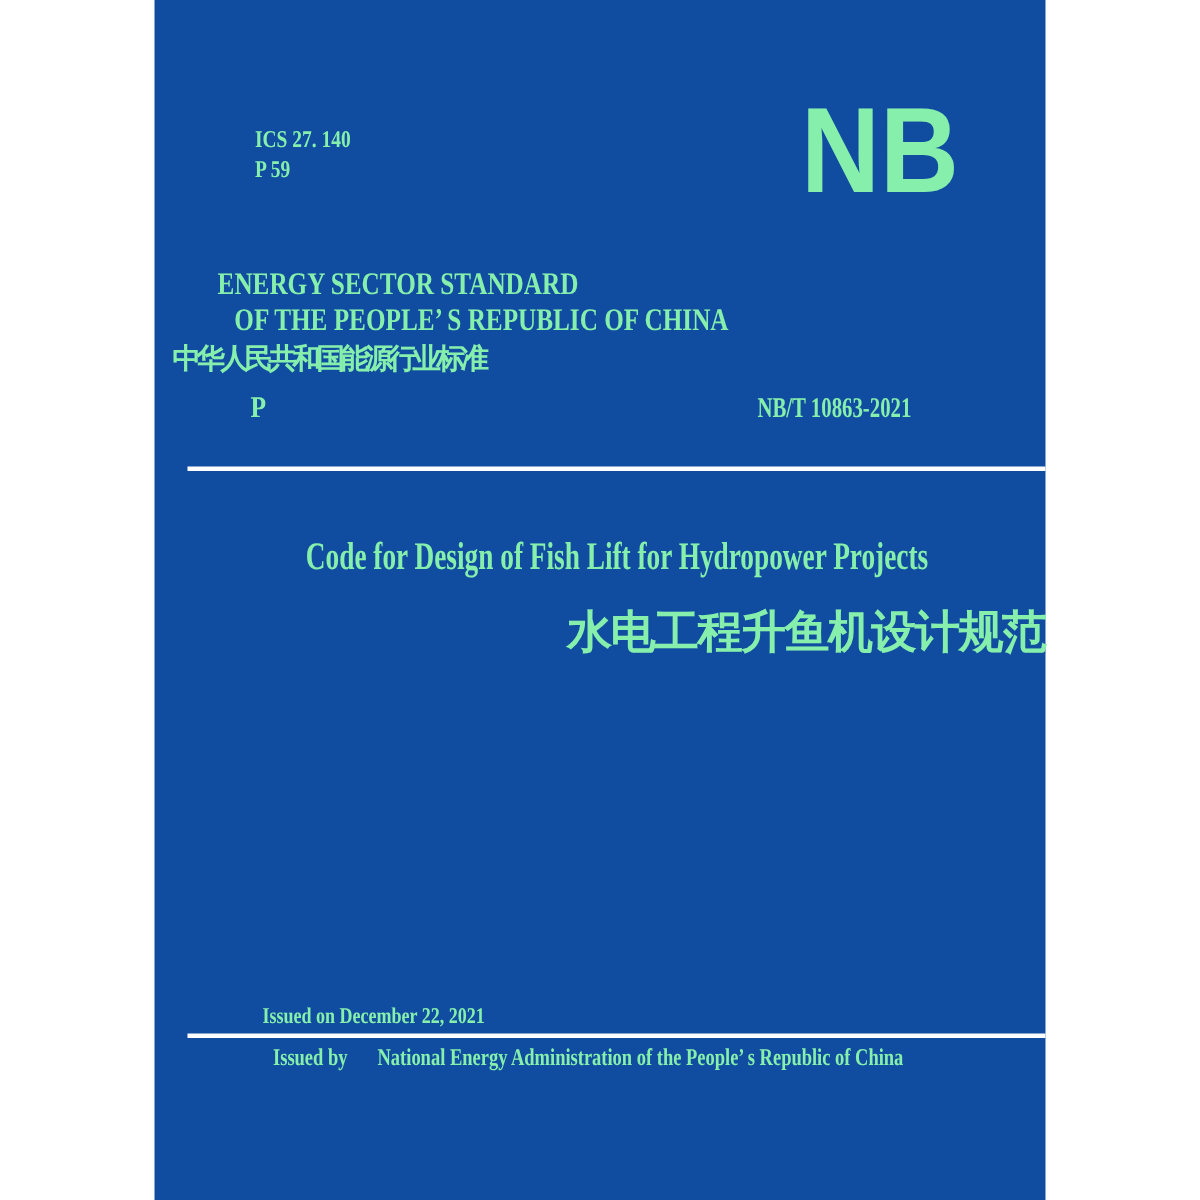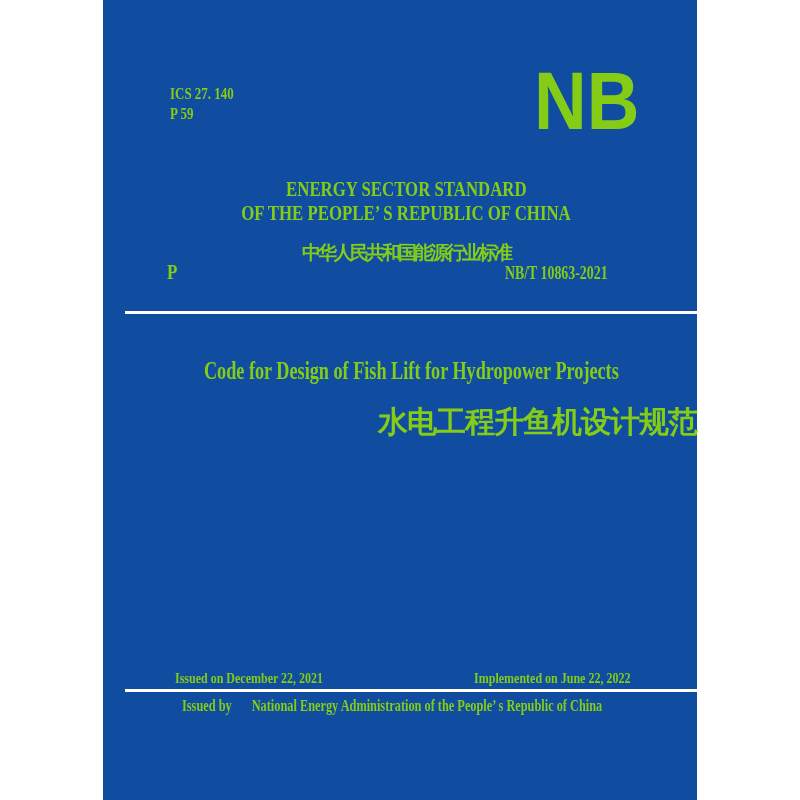--- a/index.html
+++ b/index.html
@@ -7,21 +7,21 @@
     width: 800px; height: 800px;
     background: #ffffff;
     font-family: "Liberation Serif", serif;
     overflow: hidden;
   }
   .stage { position: relative; width: 800px; height: 800px; background: #ffffff; }
 
   .cover {
     position: absolute; left: 103px; top: 0;
     width: 594px; height: 800px;
-    background: #104DA1; color: #84cc16;
+    background: #104DA1; color: #86efac;
   }
 
   
   .ics-block {
     position: absolute; left: 67px; top: 84px;
     font-size: 16px; font-weight: bold; line-height: 20px;
   }
   .ics-block .cond { transform: scaleX(0.81); transform-origin: left center; white-space: nowrap; }
 
   
@@ -29,28 +29,28 @@
     position: absolute; left: 431px; top: 61px;
     font-family: "Liberation Sans", sans-serif;
     font-weight: bold; font-size: 81px; line-height: 1;
     transform: scaleX(0.90); transform-origin: left top;
     white-space: nowrap;
   }
 
   
   .std-header {
     position: absolute; left: 12px; right: 0; top: 177px;
-    text-align: center; font-weight: bold; line-height: 24px;
+    text-align: left; font-weight: bold; line-height: 24px;
   }
   .std-header .en { font-size: 21px; }
   .std-header .en .cond { display: inline-block; transform: scaleX(0.80); transform-origin: center; white-space: nowrap; }
   .std-header .cn {
     font-size: 19px; letter-spacing: -3px;
     font-family: "Liberation Sans", sans-serif;
-    margin-top: 16px; white-space: nowrap;
+    margin-top: 3px; white-space: nowrap;
   }
 
   
   .doc-class { position: absolute; left: 64px; top: 261px; font-size: 20px; font-weight: bold; }
   .doc-class .cond { display: inline-block; transform: scaleX(0.85); transform-origin: left center; }
   .doc-number { position: absolute; right: 89px; top: 262px; font-size: 19px; font-weight: bold; }
   .doc-number .cond { display: inline-block; transform: scaleX(0.73); transform-origin: right center; white-space: nowrap; }
 
   
   .rule { position: absolute; left: 22px; right: 0; height: 3px; background: #ffffff; }
@@ -107,21 +107,20 @@
     <div class="doc-number"><span class="cond">NB/T 10863-2021</span></div>
 
     <div class="rule rule-top"></div>
 
     <div class="title-block">
       <div class="title-en"><span class="cond">Code for Design of Fish Lift for Hydropower Projects</span></div>
       <div class="title-cn">水电工程升鱼机设计规范</div>
     </div>
 
     <div class="date-left"><span class="cond">Issued on December 22, 2021</span></div>
-    <div class="date-right"><span class="cond">Implemented on June 22, 2022</span></div>
 
     <div class="rule rule-bottom"></div>
 
     <div class="issued-by">
       <span class="label">Issued by</span><span>National Energy Administration of the People’ s Republic of China</span>
     </div>
 
   </div>
 </div>
 

